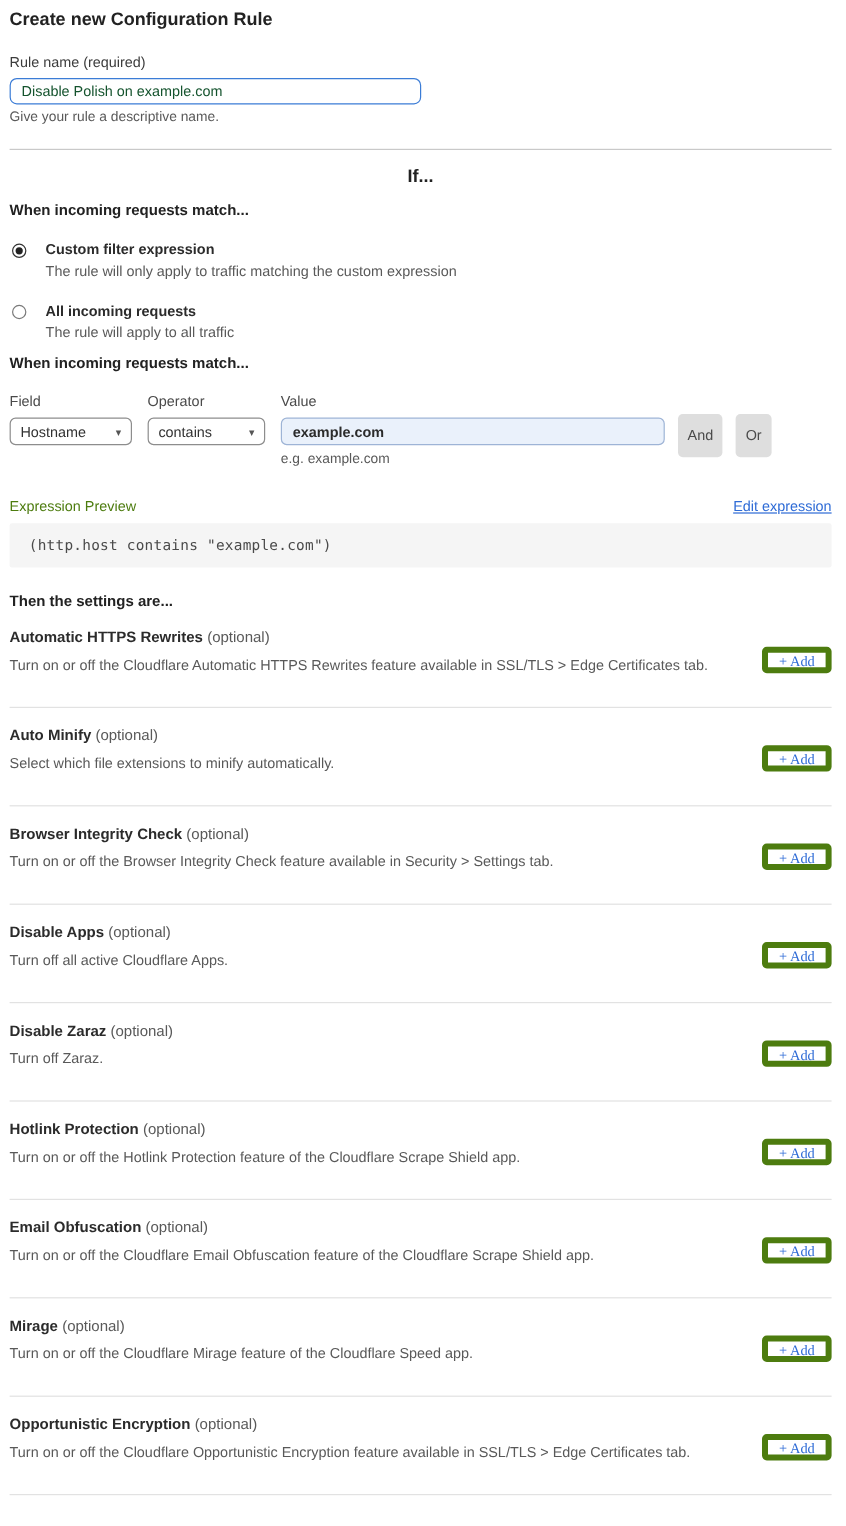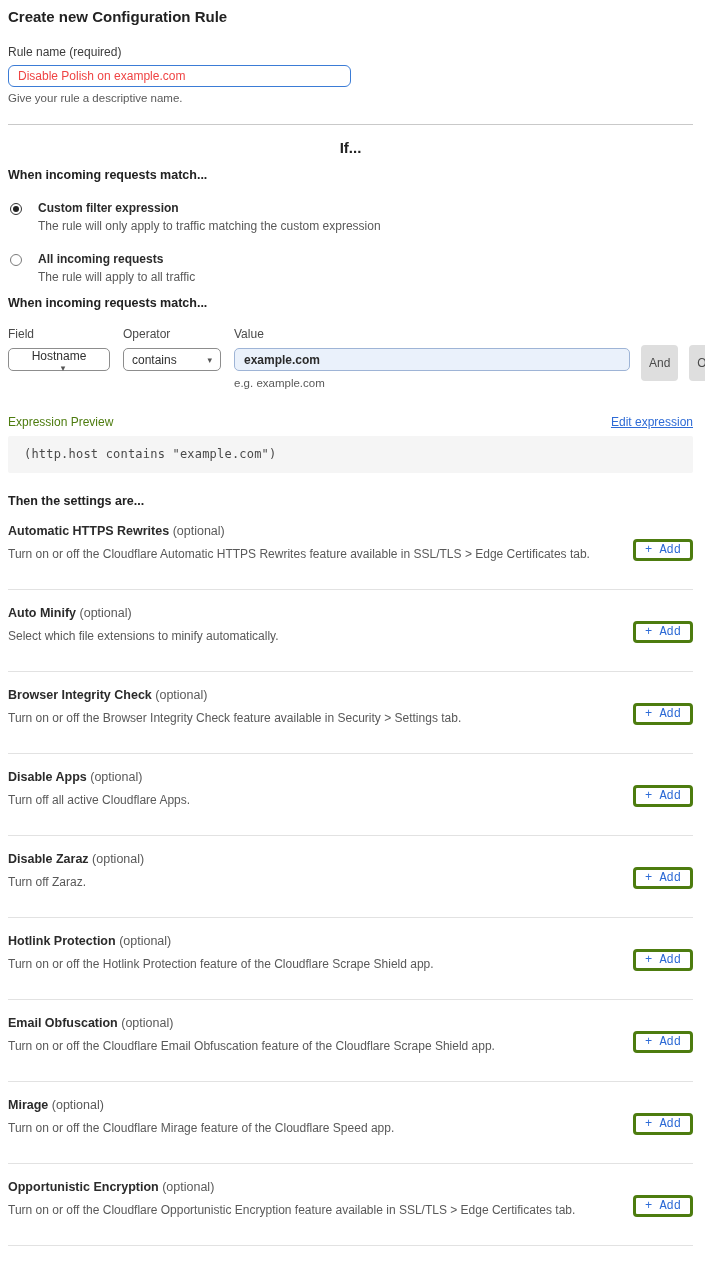--- a/index.html
+++ b/index.html
@@ -13,21 +13,21 @@
   }
   .page { padding:8px 12px 0 8px; }
 
   .page-title { font-size:15px; font-weight:bold; color:#222; margin-bottom:20px; }
 
   .field-label { font-size:12px; color:#3c3c3c; margin-bottom:6px; }
   .text-input {
     width:343px; height:22px;
     border:1.5px solid #3b7cd6; border-radius:6px;
     font-family:"Liberation Sans", sans-serif;
-    font-size:12px; color:#ef4444;
+    font-size:12px; color:#14532d;
     padding:0 9px; outline:none; background:#fff;
     display:block;
   }
   .field-helper { font-size:11.5px; color:#595959; margin-top:5px; }
 
   .divider-strong { border:none; border-top:1px solid #c9c9c9; margin:20px 0 0 0; }
 
   .h-if { font-size:15px; font-weight:bold; color:#222; margin-top:14px;text-align:center; }
   .h-sub { font-size:12.5px; font-weight:bold; color:#222; margin-top:12px; }
 
@@ -46,24 +46,24 @@
 
   .builder-row { display:flex; margin-top:17px; align-items:flex-start; }
   .builder-col { display:flex; flex-direction:column; }
   .builder-label { font-size:12px; color:#4a4a4a; margin-bottom:7px; }
   .select {
     height:23px; border:1px solid #8d8d8d; border-radius:5px; background:#fff;
     display:flex; align-items:center; justify-content:space-between;
     font-size:12px; color:#313131; padding:0 8px; cursor:pointer;
   }
   .select .caret { font-size:9px; color:#555; margin-left:8px; }
-  .select-field { width:102px; margin-right:13px;flex-direction:column; }
+  .select-field { width:102px; margin-right:13px; }
   .select-operator { width:98px; margin-right:13px; }
   .value-input {
-    width:396px; height:23px;
+    width:320px; height:23px;
     border:1px solid #9eb4d6; border-radius:5px;
     background:#eaf1fb; font-family:"Liberation Sans", sans-serif;
     font-size:12px; font-weight:bold; color:#2b2b2b;
     padding:0 9px; outline:none; display:block;
   }
   .conj-btn {
     height:36px; padding:0 8px; margin-left:11px; margin-top:18px;
     background:#dedede; border:none; border-radius:4px;
     font-family:"Liberation Sans", sans-serif; font-size:12px; color:#4a4a4a;
     cursor:pointer;
@@ -84,22 +84,22 @@
   .setting-row {
     display:flex; justify-content:space-between; align-items:flex-end;
     padding:16px 0 28px 0; border-bottom:1px solid #e2e2e2;
   }
   .setting-row.last { border-bottom:none; padding-bottom:0; }
   .setting-title { font-size:12.5px; color:#595959; }
   .setting-name { font-weight:bold; color:#2b2b2b; }
   .setting-desc { font-size:12px; color:#595959; margin-top:9px; }
   .add-btn {
     min-width:47px; height:22px; padding:0 9px; margin-top:8px;
-    background:#fff; border:3px solid #4d7c0f; border-radius:4px;
-    font-family:Liberation Mono, monospace; font-size:12px; color:#2e6bd6;
+    background:#fff; border:5px solid #4d7c0f; border-radius:4px;
+    font-family:Liberation Serif, serif; font-size:12px; color:#2e6bd6;
     cursor:pointer; flex-shrink:0;
   }
 </style>
 </head>
 <body>
 
 <div class="page">
 
   <div class="page-title">Create new Configuration Rule</div>
 

